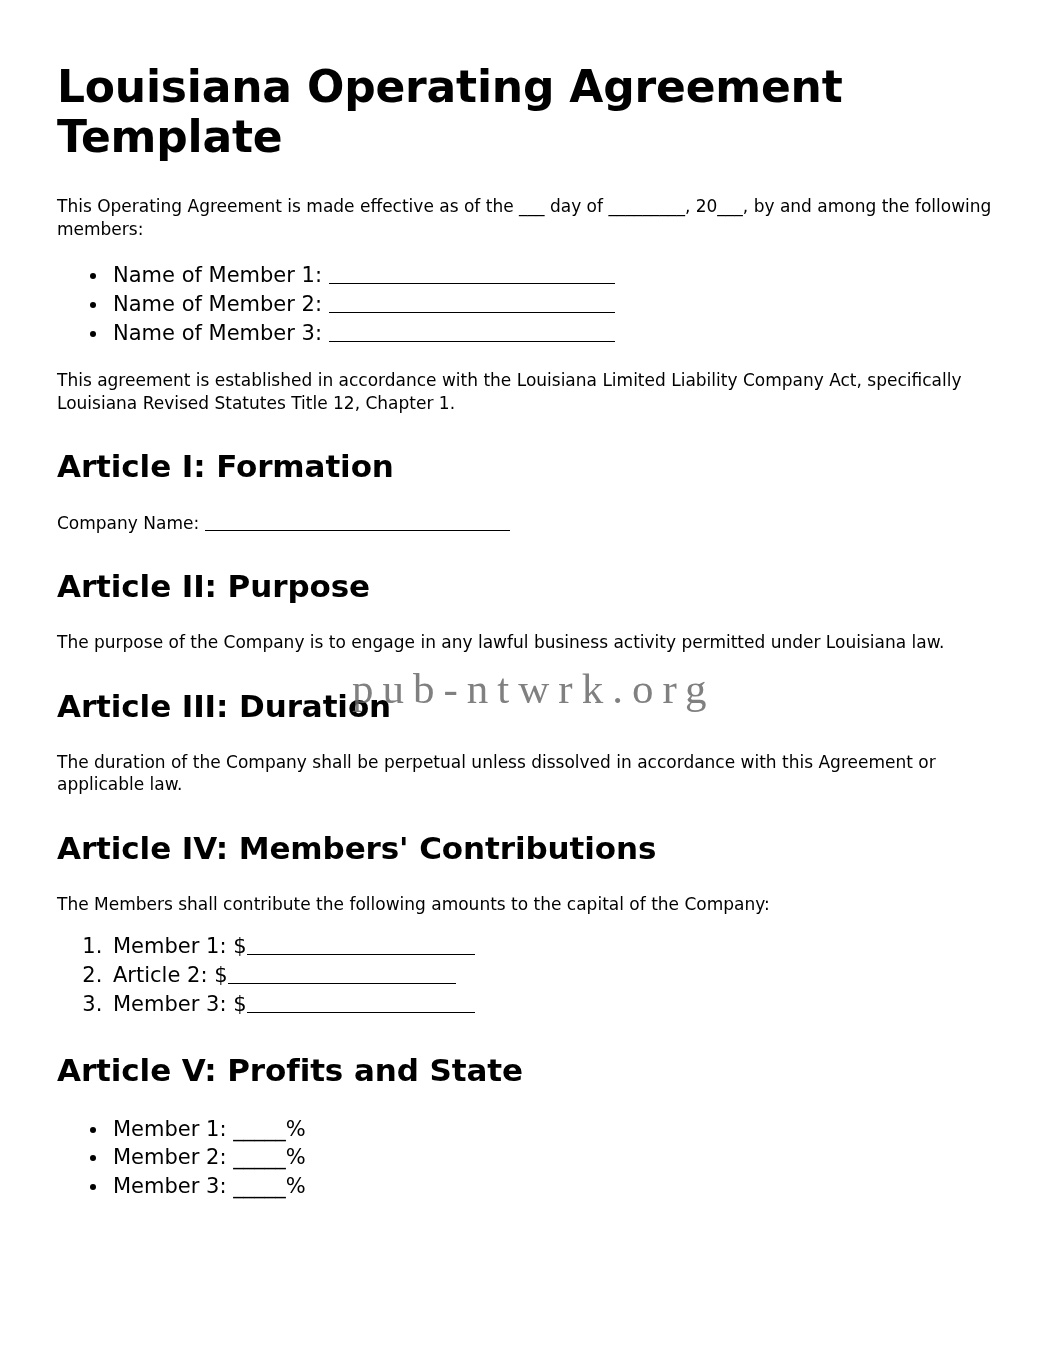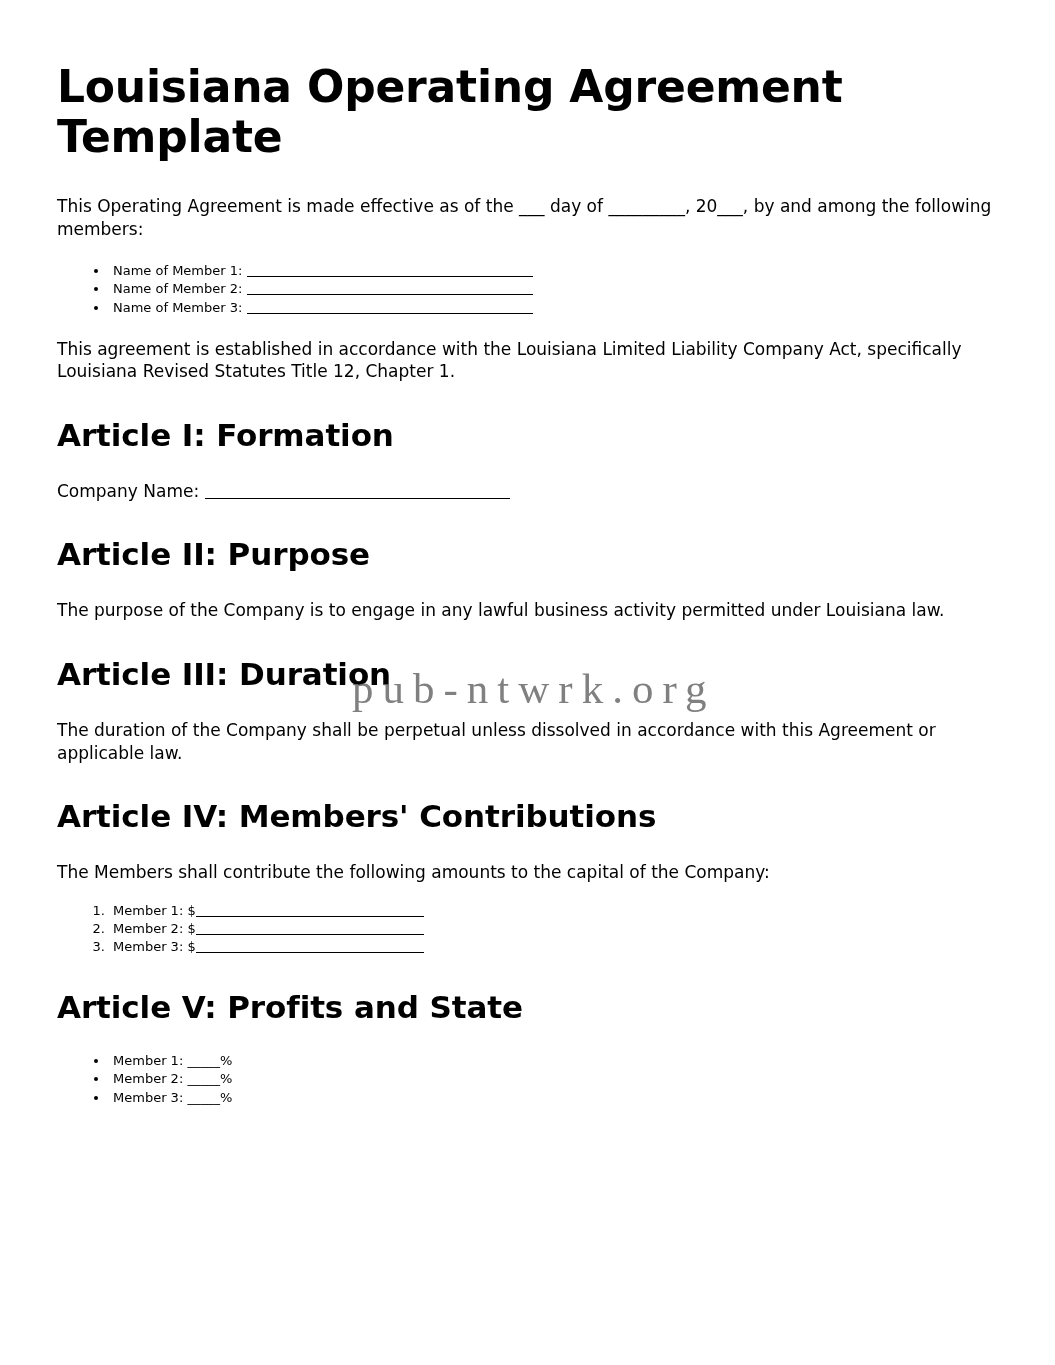--- a/index.html
+++ b/index.html
@@ -67,21 +67,21 @@
     max-width: 940px;
   }
 
   p.tight {
     margin-bottom: 0;
   }
 
   ul.doc-list, ol.doc-list {
     margin: 18px 0 22px 0;
     padding-left: 52px;
-    font-size: 13px;
+    font-size: 21px;
     line-height: 1.32;
   }
   ul.doc-list li, ol.doc-list li {
     margin: 0 0 1px 0;
     padding-left: 4px;
   }
   ul.doc-list { list-style-type: disc; }
   ol.doc-list { list-style-type: decimal; }
 
   .blank-line {
@@ -145,21 +145,21 @@
 
     <h2 class="article-heading">Article IV: Members' Contributions</h2>
 
     <p class="body-text tight">The Members shall contribute the following amounts to the capital of the Company:</p>
 
     <ol class="doc-list">
       <li>
         <span>Member 1: $</span><span class="blank-line bl-amount"></span>
       </li>
       <li>
-        <span>Member 2: $</span><span class="blank-line bl-amount"></span>
+        <span>Article 2: $</span><span class="blank-line bl-amount"></span>
       </li>
       <li>
         <span>Member 3: $</span><span class="blank-line bl-amount"></span>
       </li>
     </ol>
 
     <h2 class="article-heading">Article V: Profits and State</h2>
 
 
     <ul class="doc-list">

